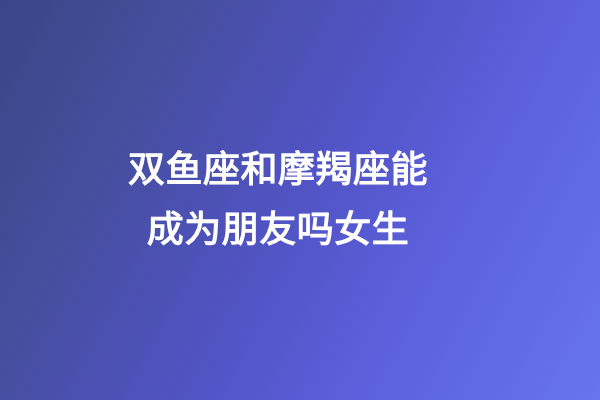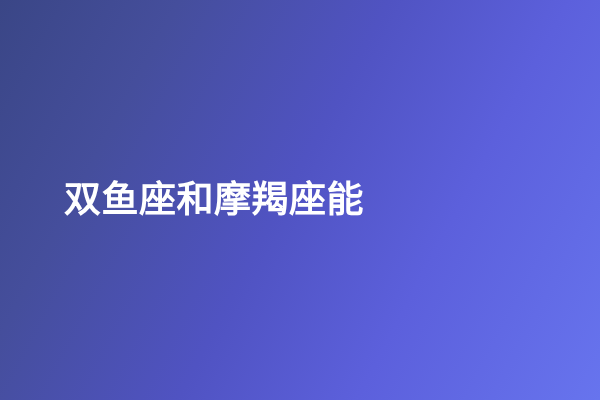--- a/index.html
+++ b/index.html
@@ -30,36 +30,37 @@
       #6774ee 100%
     );
     display: flex;
     flex-direction: column;
     align-items: flex-start;
     justify-content: center;
     overflow: hidden;
   }
 
   .headline {
-    margin: 0;
-    padding: 0 0 0 64px;
+    margin: 12px;
+    padding: 0 0 0 116px;
     color: #ffffff;
     font-size: 37px;
     font-weight: bold;
     line-height: 60px;
     letter-spacing: 0.5px;
     text-align: center;
     white-space: nowrap;
     font-family: "DejaVu Sans", "Liberation Sans", sans-serif;
   }
 
   .headline-line {
     display: block;
   }
 </style>
 </head>
 <body>
 
 <div class="card">
   <h1 class="headline">
     <span class="headline-line">双鱼座和摩羯座能</span>
+    <span class="headline-line">成为朋友吗女生</span>
   </h1>
 </div>
 
 </body></html>

